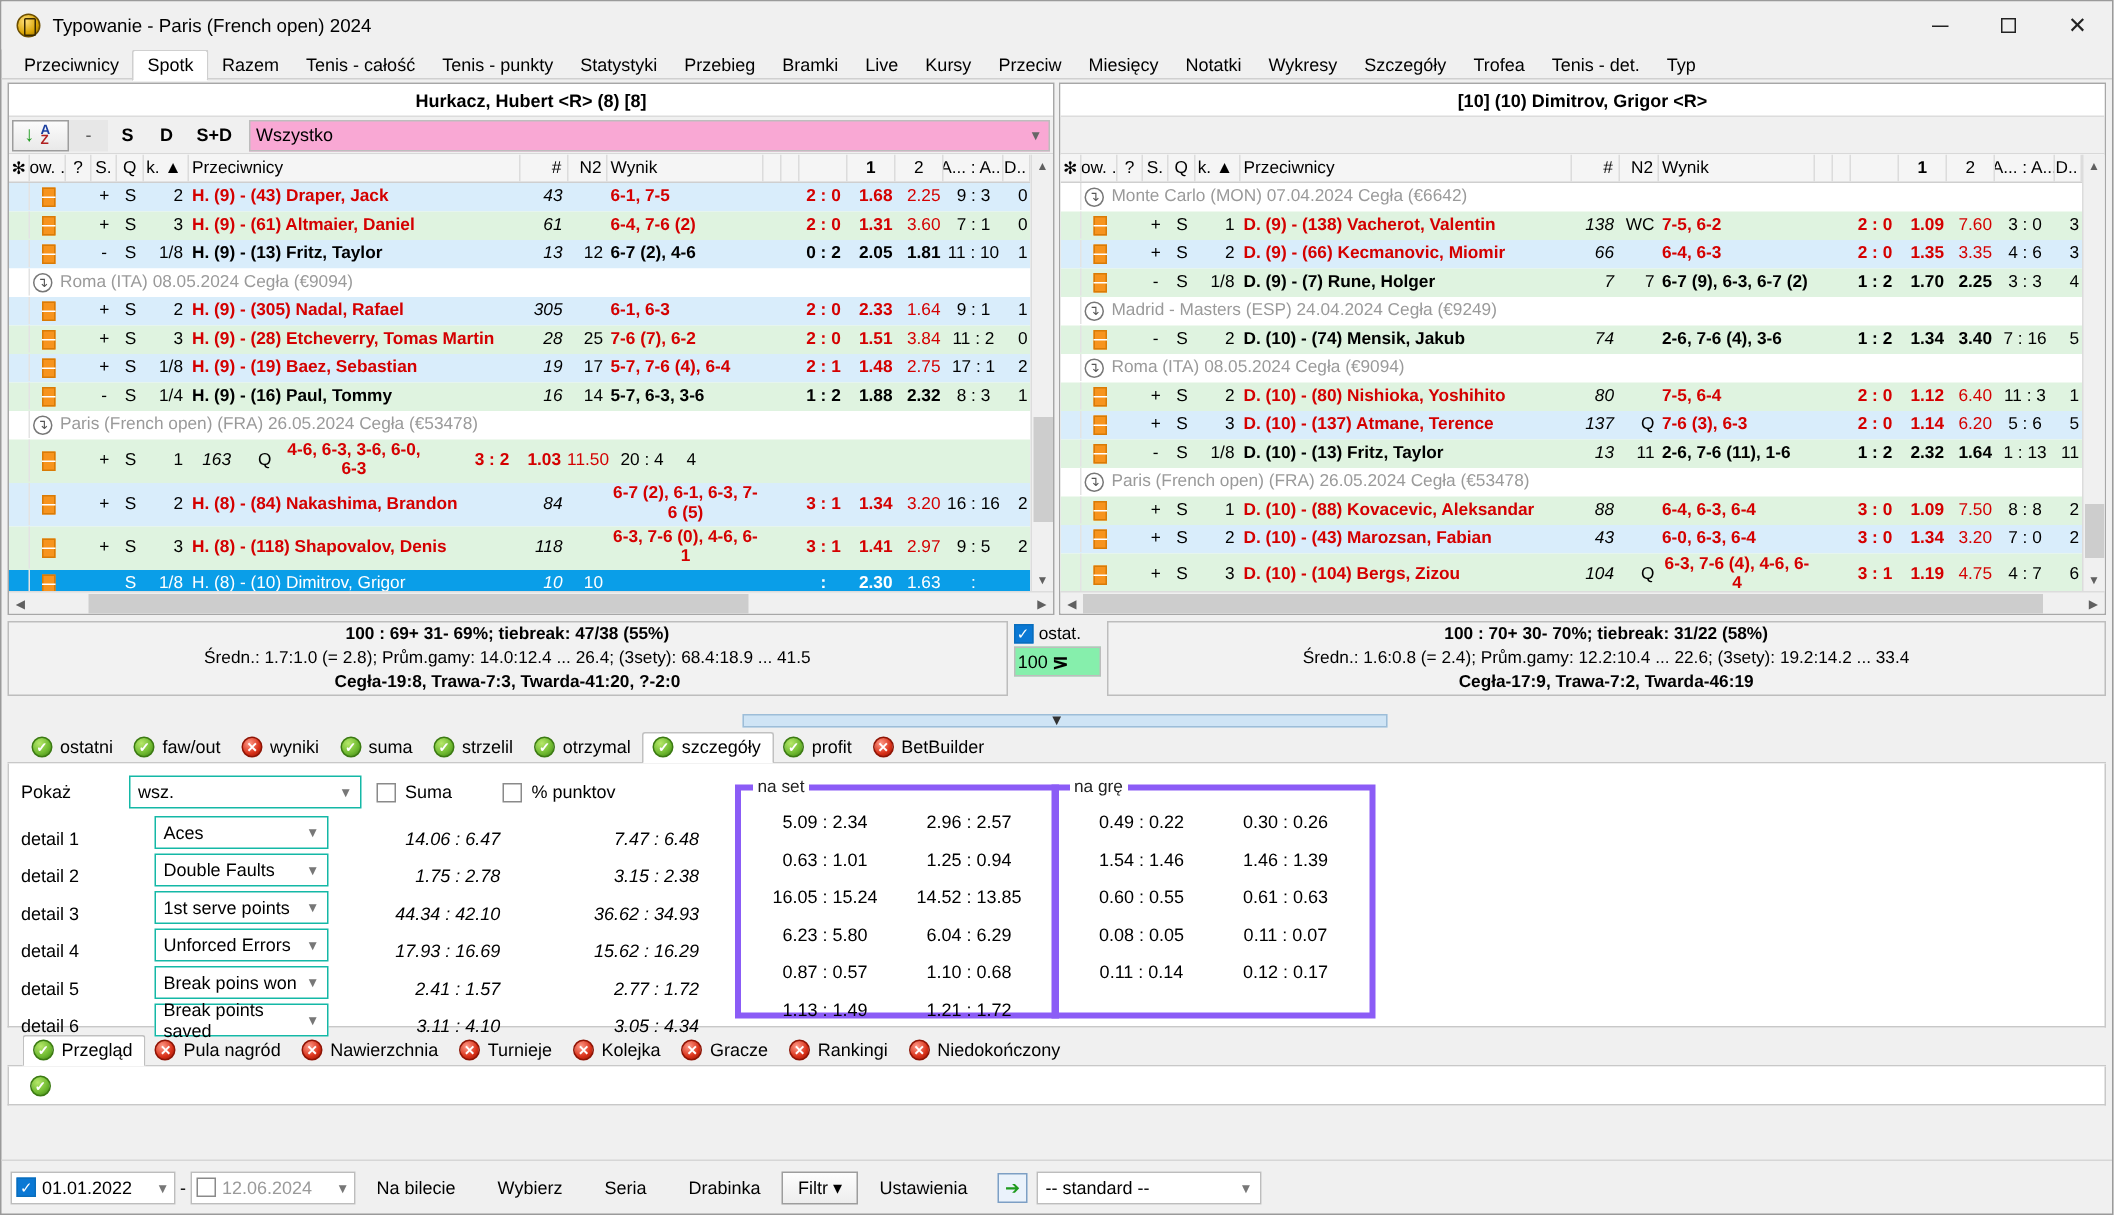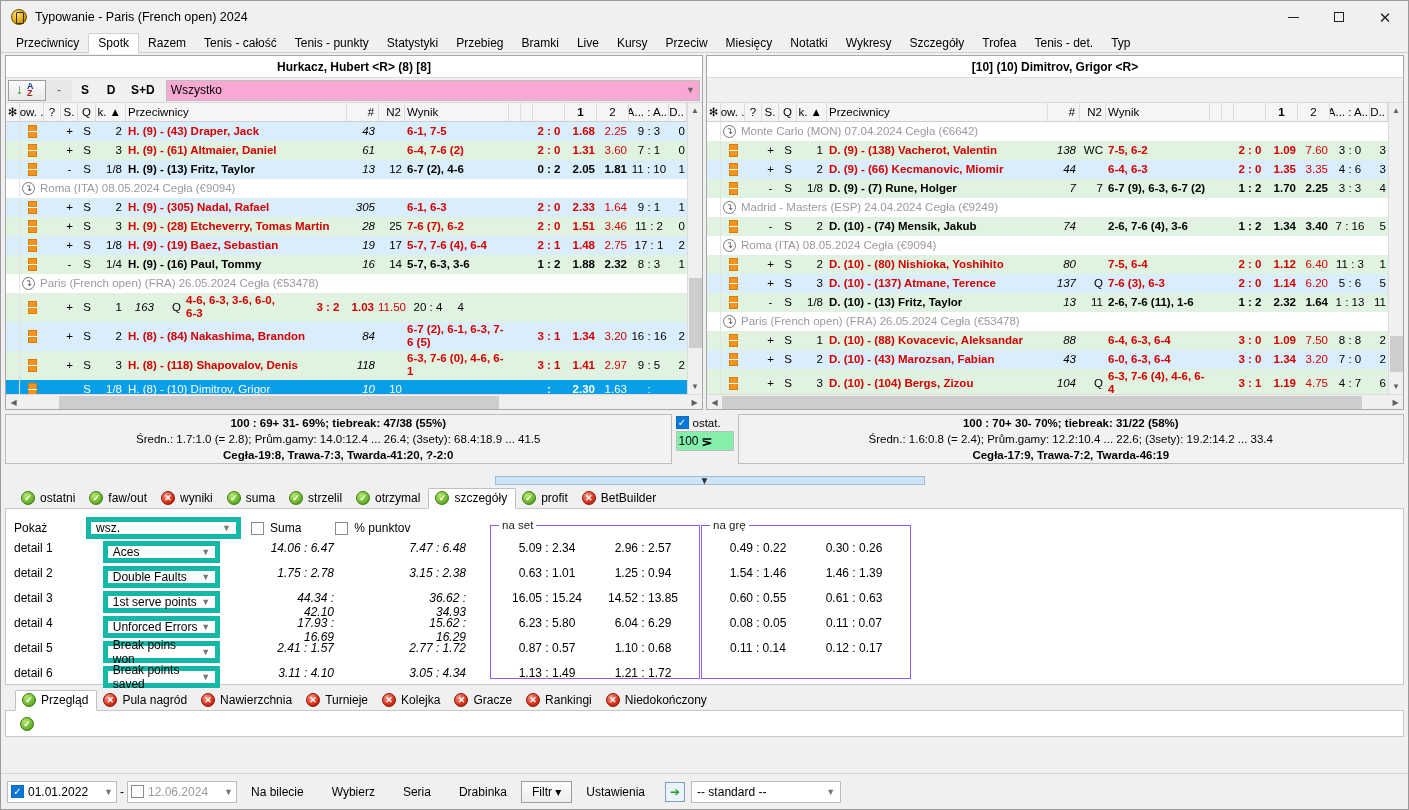--- a/index.html
+++ b/index.html
@@ -69,21 +69,21 @@
   
   .c-mark{width:14px; justify-content:center; border-right:1px solid #e3e3e3;}
   .c-pow{width:24px; justify-content:center;}
   .c-q{width:17px; justify-content:center;}
   .c-s{width:17px; justify-content:center;}
   .c-qq{width:18px; justify-content:center;}
   .c-k{width:30px; justify-content:flex-end; padding-right:4px !important;}
   .c-opp{flex:1 1 auto; min-width:0;}
   .c-num{width:32px; justify-content:flex-end; font-style:italic; padding-right:4px !important;}
   .c-n2{width:26px; justify-content:flex-end; padding-right:3px !important;}
-  .c-wyn{width:104px;}
+  .c-wyn{width:104px;text-align:center;}
   .c-x1{width:12px;}
   .c-x2{width:12px;}
   .c-score{width:32px; justify-content:center; font-weight:bold;}
   .c-o1{width:32px; justify-content:flex-end; font-weight:bold;}
   .c-o2{width:32px; justify-content:flex-end;}
   .c-aa{width:40px; justify-content:center;}
   .c-dd{width:18px; justify-content:flex-end;}
 
   .orangebar{ width:9px; height:13px; background:#f7941e; border:1px solid #d97b06; position:relative;}
   .orangebar::after{content:""; position:absolute; left:-1px; right:-1px; top:5px; height:1px; background:#fff;}
@@ -125,27 +125,27 @@
   .itab.active { background:#fff; border:1px solid #c0c0c0; border-bottom:1px solid #fff; margin-bottom:-1px; border-radius:2px 2px 0 0;}
   .ico { width:14px; height:14px; border-radius:50%; display:flex; align-items:center; justify-content:center; font-size:9px; color:#fff; font-weight:bold; flex:none;}
   .ico.ok { background:radial-gradient(circle at 35% 30%, #b6e86a 0%, #6db82f 60%, #3b7a12 100%); border:1px solid #3b7a12;}
   .ico.no { background:radial-gradient(circle at 35% 30%, #ff9b8a 0%, #d83018 60%, #8e1405 100%); border:1px solid #8e1405;}
 
   
   .details { border:1px solid #c8c8c8; border-top:none; background:#fff; height:176px; display:flex; padding:6px 8px 0 8px; position:relative;}
   .dleft { width:470px; flex:none;}
   .drow0 { display:flex; align-items:center; gap:10px; height:26px;}
   .lbl { width:62px; font-size:12px;}
-  .dsel { width:155px; height:22px; border:5px solid #14b8a6; background:#fff; display:flex; align-items:center; padding:0 5px; font-size:12px;}
+  .dsel { width:155px; height:22px; border:1px solid #14b8a6; background:#fff; display:flex; align-items:center; padding:0 5px; font-size:12px;}
   .dsel .chev{ margin-left:auto; color:#777; font-size:9px;}
   .ckrow { display:flex; align-items:center; gap:6px; font-size:12px;}
-  .drow { display:flex; align-items:flex-start; height:25px;gap:44px;}
+  .drow { display:flex; align-items:flex-end; height:25px;gap:44px;}
   .drow .lbl { width:62px; }
   .dval { width:115px; text-align:right; font-size:12px; padding-right:18px;font-style:italic;}
-  .fieldset { border:1px solid #8b5cf6; margin-top:4px; padding:4px 8px 2px 8px; height:160px;}
+  .fieldset { border:4px solid #8b5cf6; margin-top:4px; padding:4px 8px 2px 8px; height:160px;}
   .fieldset legend { font-size:11.5px; padding:0 3px; color:#222;}
   .fsrow { display:flex; height:25px; align-items:center;}
   .fsval { width:96px; text-align:center; font-size:12px;}
   .dmid { width:205px; flex:none; margin-left:4px;}
   .dright { width:200px; flex:none; margin-left:6px;}
 
   
   .btabs { display:flex; align-items:flex-end; height:22px; padding-left:10px; border-bottom:1px solid #c8c8c8; margin-top:4px;}
   .greenstrip { height:26px; border:1px solid #c8c8c8; border-top:none; background:#fff; display:flex; align-items:center; padding-left:14px;}
 
@@ -350,21 +350,21 @@
                   <div class="c-qq">S</div>
                   <div class="c-k">3</div>
                   <div class="c-opp red bold">H. (9) - (28) Etcheverry, Tomas Martin</div>
                   <div class="c-num ital">28</div>
                   <div class="c-n2">25</div>
                   <div class="c-wyn red bold" style="white-space: normal; line-height: 13px;">7-6 (7), 6-2</div>
                   <div class="c-x1"></div>
                   <div class="c-x2"></div>
                   <div class="c-score red">2 : 0</div>
                   <div class="c-o1 red">1.51</div>
-                  <div class="c-o2 red">3.46</div>
+                  <div class="c-o2 red">3.84</div>
                   <div class="c-aa">11 : 2</div>
                   <div class="c-dd">0</div>
                 </div>
                 <div class="grow blue">
                   <div class="c-mark"></div>
                   <div class="c-pow" style="justify-content: center;">
                     <span class="orangebar"></span>
                   </div>
                   <div class="c-q"></div>
                   <div class="c-s">+</div>
@@ -568,21 +568,21 @@
                 <div class="grow blue">
                   <div class="c-mark"></div>
                   <div class="c-pow" style="justify-content: center;">
                     <span class="orangebar"></span>
                   </div>
                   <div class="c-q"></div>
                   <div class="c-s">+</div>
                   <div class="c-qq">S</div>
                   <div class="c-k">2</div>
                   <div class="c-opp red bold">D. (9) - (66) Kecmanovic, Miomir</div>
-                  <div class="c-num ital">44</div>
+                  <div class="c-num ital">66</div>
                   <div class="c-n2"></div>
                   <div class="c-wyn red bold" style="white-space: normal; line-height: 13px;">6-4, 6-3</div>
                   <div class="c-x1"></div>
                   <div class="c-x2"></div>
                   <div class="c-score red">2 : 0</div>
                   <div class="c-o1 red">1.35</div>
                   <div class="c-o2 red">3.35</div>
                   <div class="c-aa">4 : 6</div>
                   <div class="c-dd">3</div>
                 </div>

